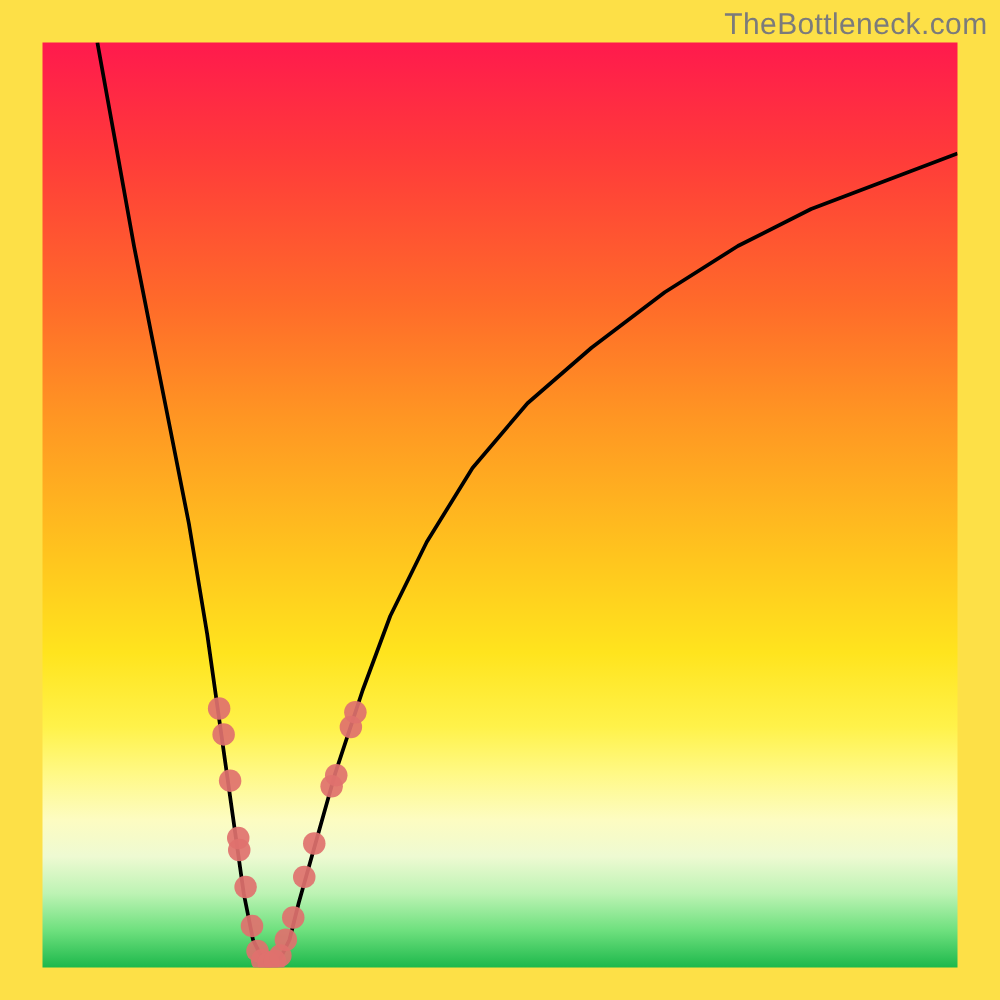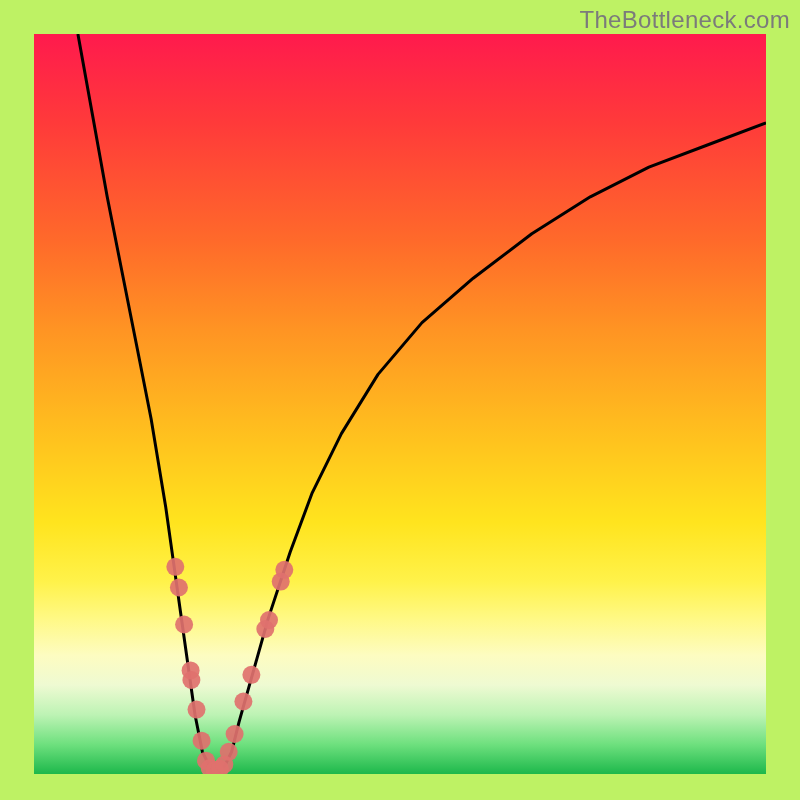--- a/index.html
+++ b/index.html
@@ -8,21 +8,21 @@
     width: 800px;
     height: 800px;
     overflow: hidden;
     background: #000;
     font-family: Arial, Helvetica, sans-serif;
   }
   .frame {
     position: absolute;
     left: 0; top: 0;
     width: 800px; height: 800px;
-    background: #bef264;
+    background: #fde047;
   }
   .plot {
     position: absolute;
     left: 34px;
     top: 34px;
     width: 732px;
     height: 740px;
     
     background: linear-gradient(
       to bottom,

